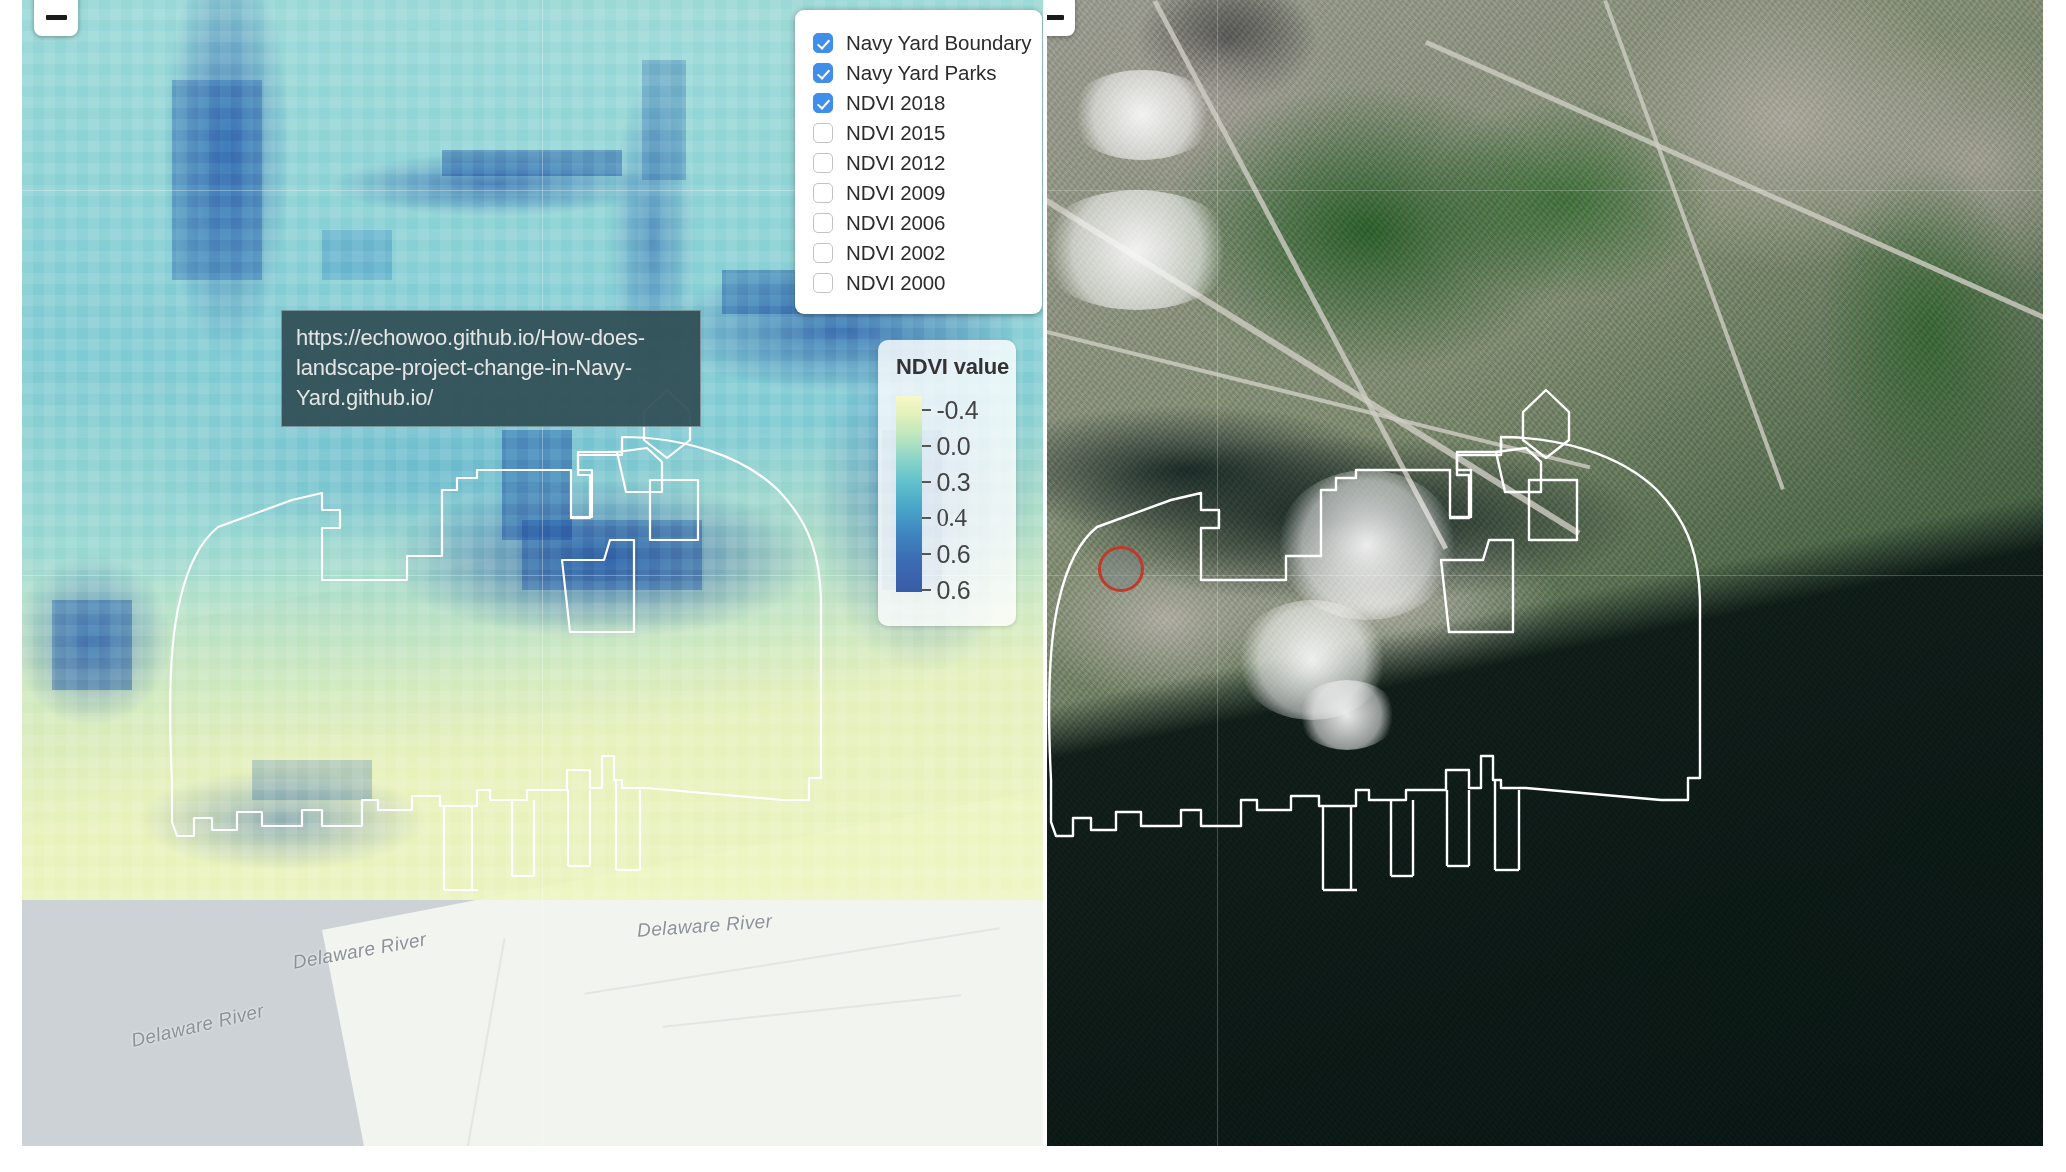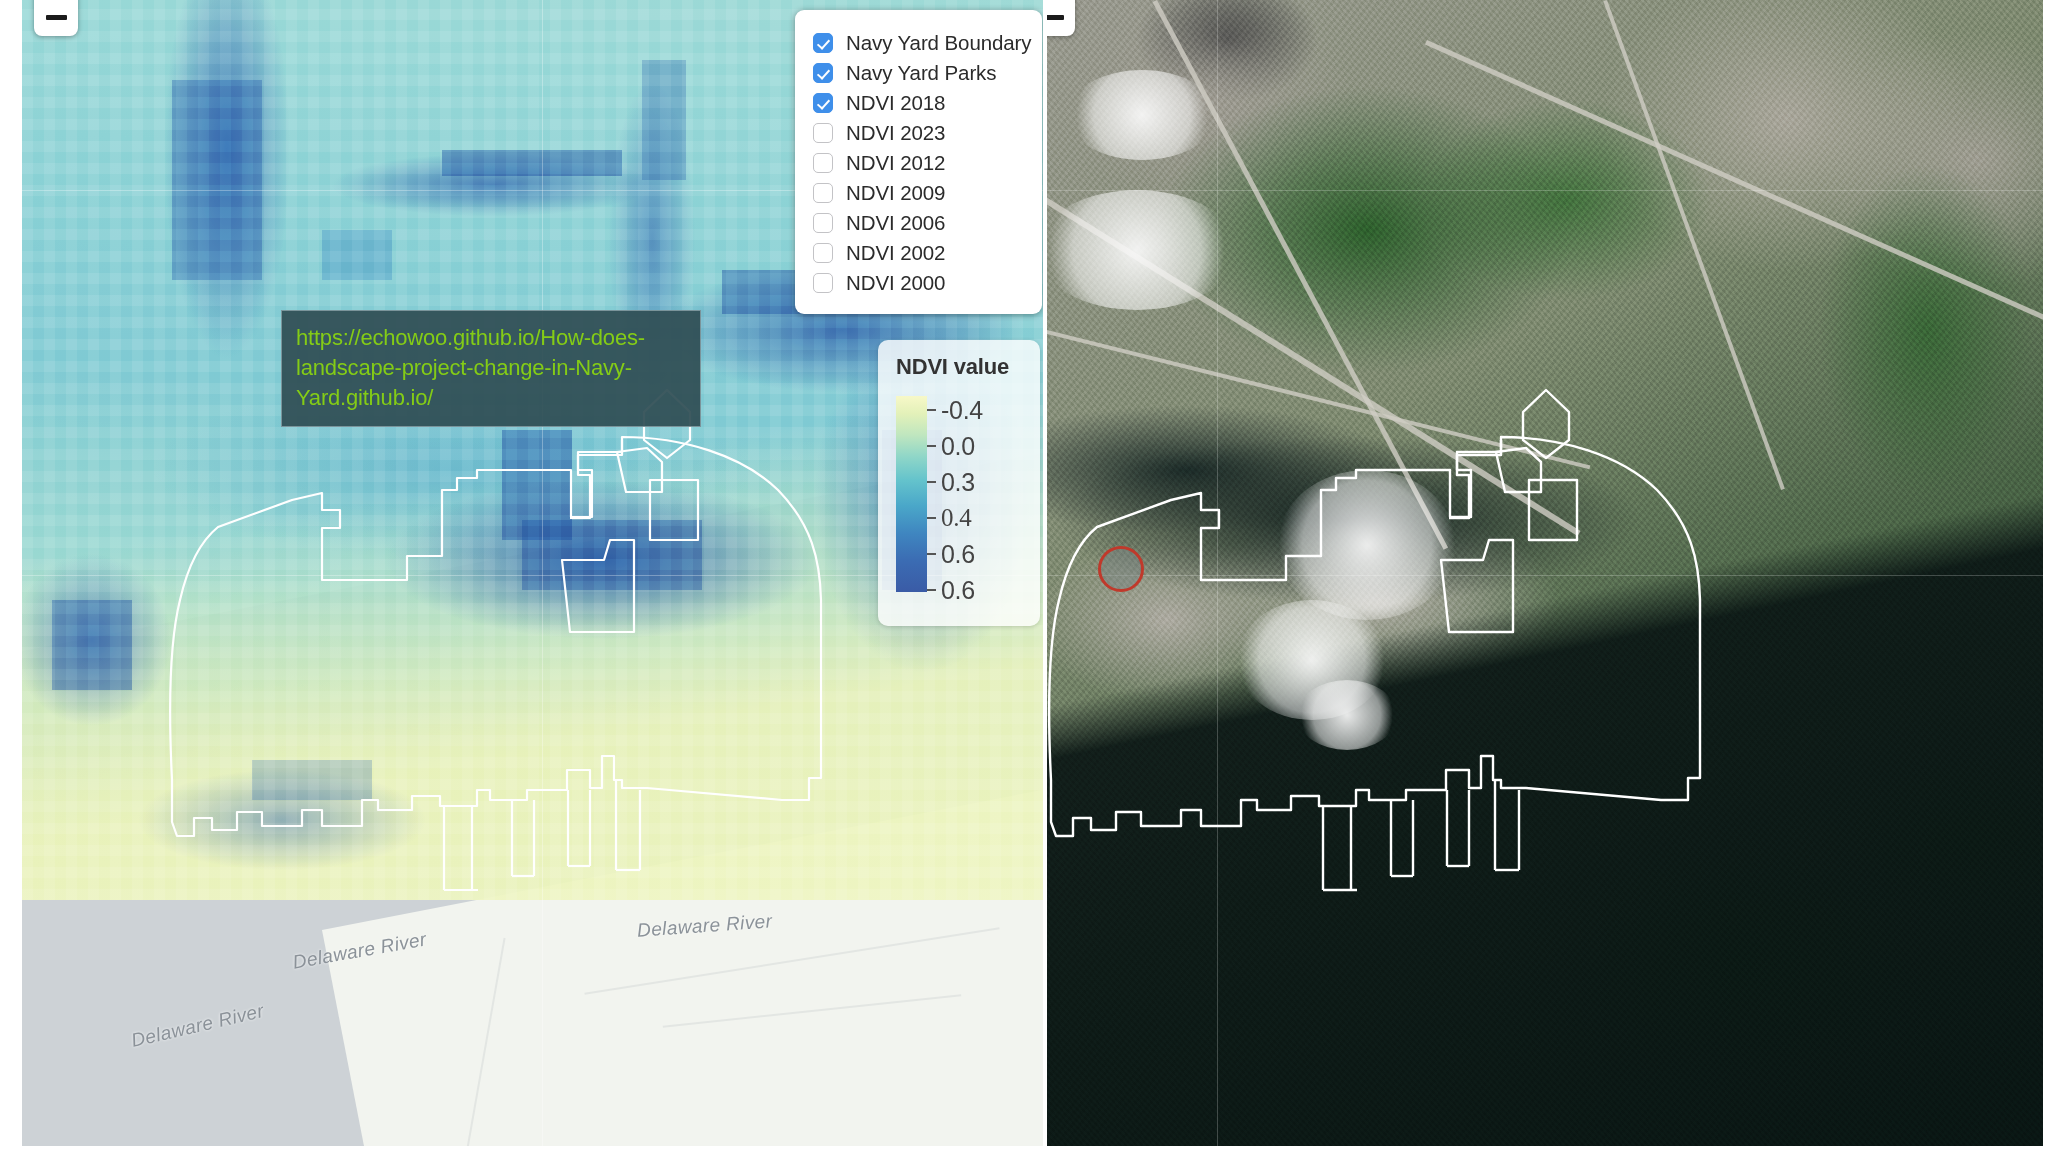--- a/index.html
+++ b/index.html
@@ -205,21 +205,21 @@
     color: #2b2b2b;
     letter-spacing: -.1px;
     white-space: nowrap;
   }
 
   
   .legend {
     position: absolute;
     left: 856px;
     top: 340px;
-    width: 162px;
+    width: 138px;
     height: 286px;
     background: rgba(255,255,255,.80);
     border-radius: 10px;
     box-shadow: 0 1px 4px rgba(0,0,0,.16);
     padding: 14px 0 0 18px;
     box-sizing: border-box;
   }
   .legend-title {
     font-size: 22px;
     font-weight: bold;
@@ -322,21 +322,21 @@
   .grid-line-sat { position: absolute; background: rgba(255,255,255,.22); }
 
   
   .url-tip {
     position: absolute;
     left: 259px;
     top: 310px;
     width: 420px;
     background: rgba(47,78,84,.93);
     border: 1px solid rgba(180,200,205,.55);
-    color: #84cc16;
+    color: #e5e5e5;
     font-size: 22px;
     line-height: 30px;
     padding: 12px 14px 13px 14px;
     box-sizing: border-box;
     letter-spacing: -.2px;
     word-break: break-word;
   }
 </style>
 </head>
 <body>
@@ -429,21 +429,21 @@
         <div class="layer-row">
           <span class="cbox on"></span>
           <span class="layer-label">Navy Yard Parks</span>
         </div>
         <div class="layer-row">
           <span class="cbox on"></span>
           <span class="layer-label">NDVI 2018</span>
         </div>
         <div class="layer-row">
           <span class="cbox"></span>
-          <span class="layer-label">NDVI 2023</span>
+          <span class="layer-label">NDVI 2015</span>
         </div>
         <div class="layer-row">
           <span class="cbox"></span>
           <span class="layer-label">NDVI 2012</span>
         </div>
         <div class="layer-row">
           <span class="cbox"></span>
           <span class="layer-label">NDVI 2009</span>
         </div>
         <div class="layer-row">

